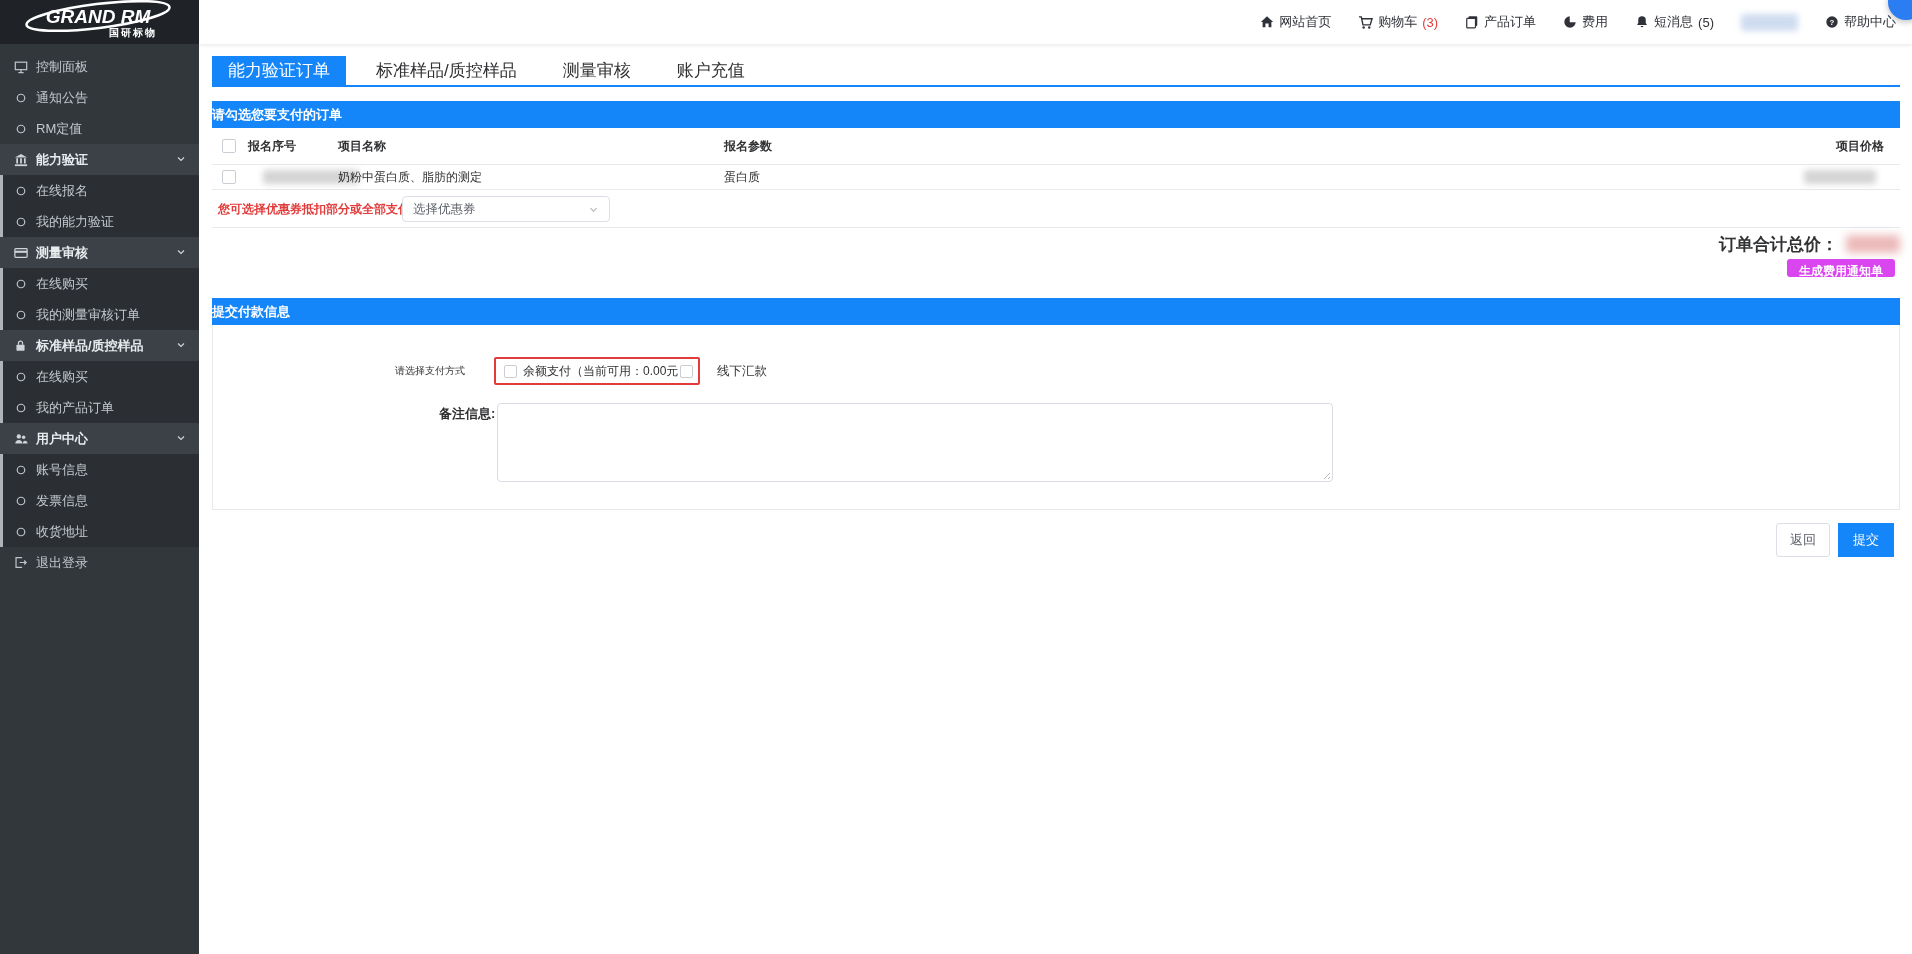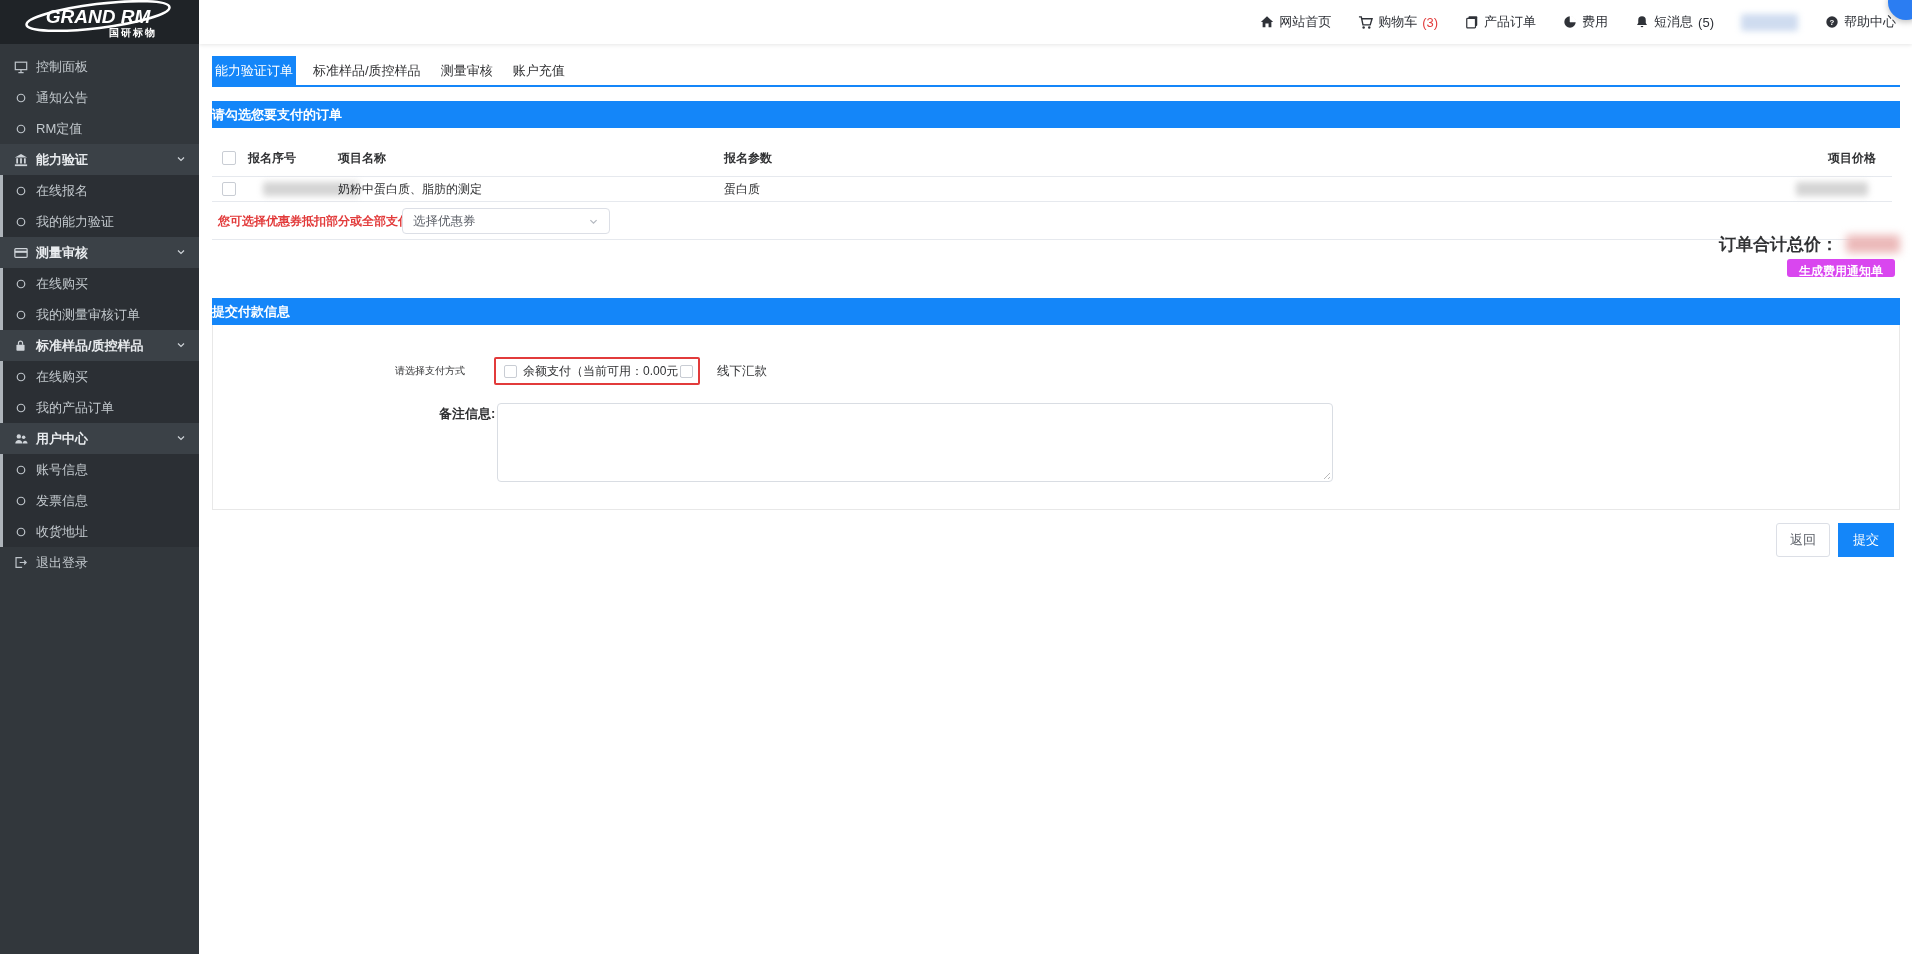--- a/index.html
+++ b/index.html
@@ -28,28 +28,28 @@
   .count-dark { color:#2f3238; }
   .user-blur { width:57px; height:17px; border-radius:2px; background:#cfdcf0; filter:blur(3px); }
   .float-circle { position:absolute; right:-12px; top:-16px; width:36px; height:36px; border-radius:50%;
                   background:#2b7df2; box-shadow:0 2px 6px rgba(0,0,0,.25); z-index:9; }
 
   
   .content { position:absolute; left:199px; top:44px; right:0; bottom:0; background:#fff; }
 
   .tabs { position:absolute; left:13px; right:12px; top:12px; height:31px;
           border-bottom:2px solid #1486f9; display:flex; gap:14px; }
-  .tab { height:29px; line-height:29px; padding:0 3px; font-size:13px; color:#303133; cursor:pointer; white-space:nowrap; }
+  .tab { height:29px; line-height:29px; padding:0 16px; font-size:17px; color:#303133; cursor:pointer; white-space:nowrap; }
   .tab.active { background:#1486f9; color:#fff; }
 
   .bar { position:absolute; left:13px; right:12px; height:27px; background:#1486f9; color:#fff;
          font-size:13px; font-weight:bold; line-height:27px; }
   .bar1 { top:57px; } .bar2 { top:254px; }
 
-  .ordertable { position:absolute; left:13px; right:20px; top:84px;margin-top:12px; }
+  .ordertable { position:absolute; left:13px; right:12px; top:84px; }
   .thead { position:relative; height:37px; border-bottom:1px solid #e6e9ee; font-size:12px; font-weight:bold; }
   .trow  { position:relative; height:25px; border-bottom:1px solid #e6e9ee; font-size:12px; }
   .cell { position:absolute; top:50%; transform:translateY(-50%); white-space:nowrap; }
   .c-cb { left:10px; } .c-serial { left:36px; } .c-name { left:126px; } .c-param { left:512px; }
   .c-price { right:16px; }
   .checkbox { width:14px; height:14px; border:1px solid #c9cdd4; border-radius:2px; background:#fff; display:inline-block; }
   .blur-g { background:#d4d4d4; filter:blur(3px); border-radius:2px; }
   .serial-blur { left:51px; width:96px; height:14px; }
   .price-blur { right:24px; width:72px; height:14px; }
 

